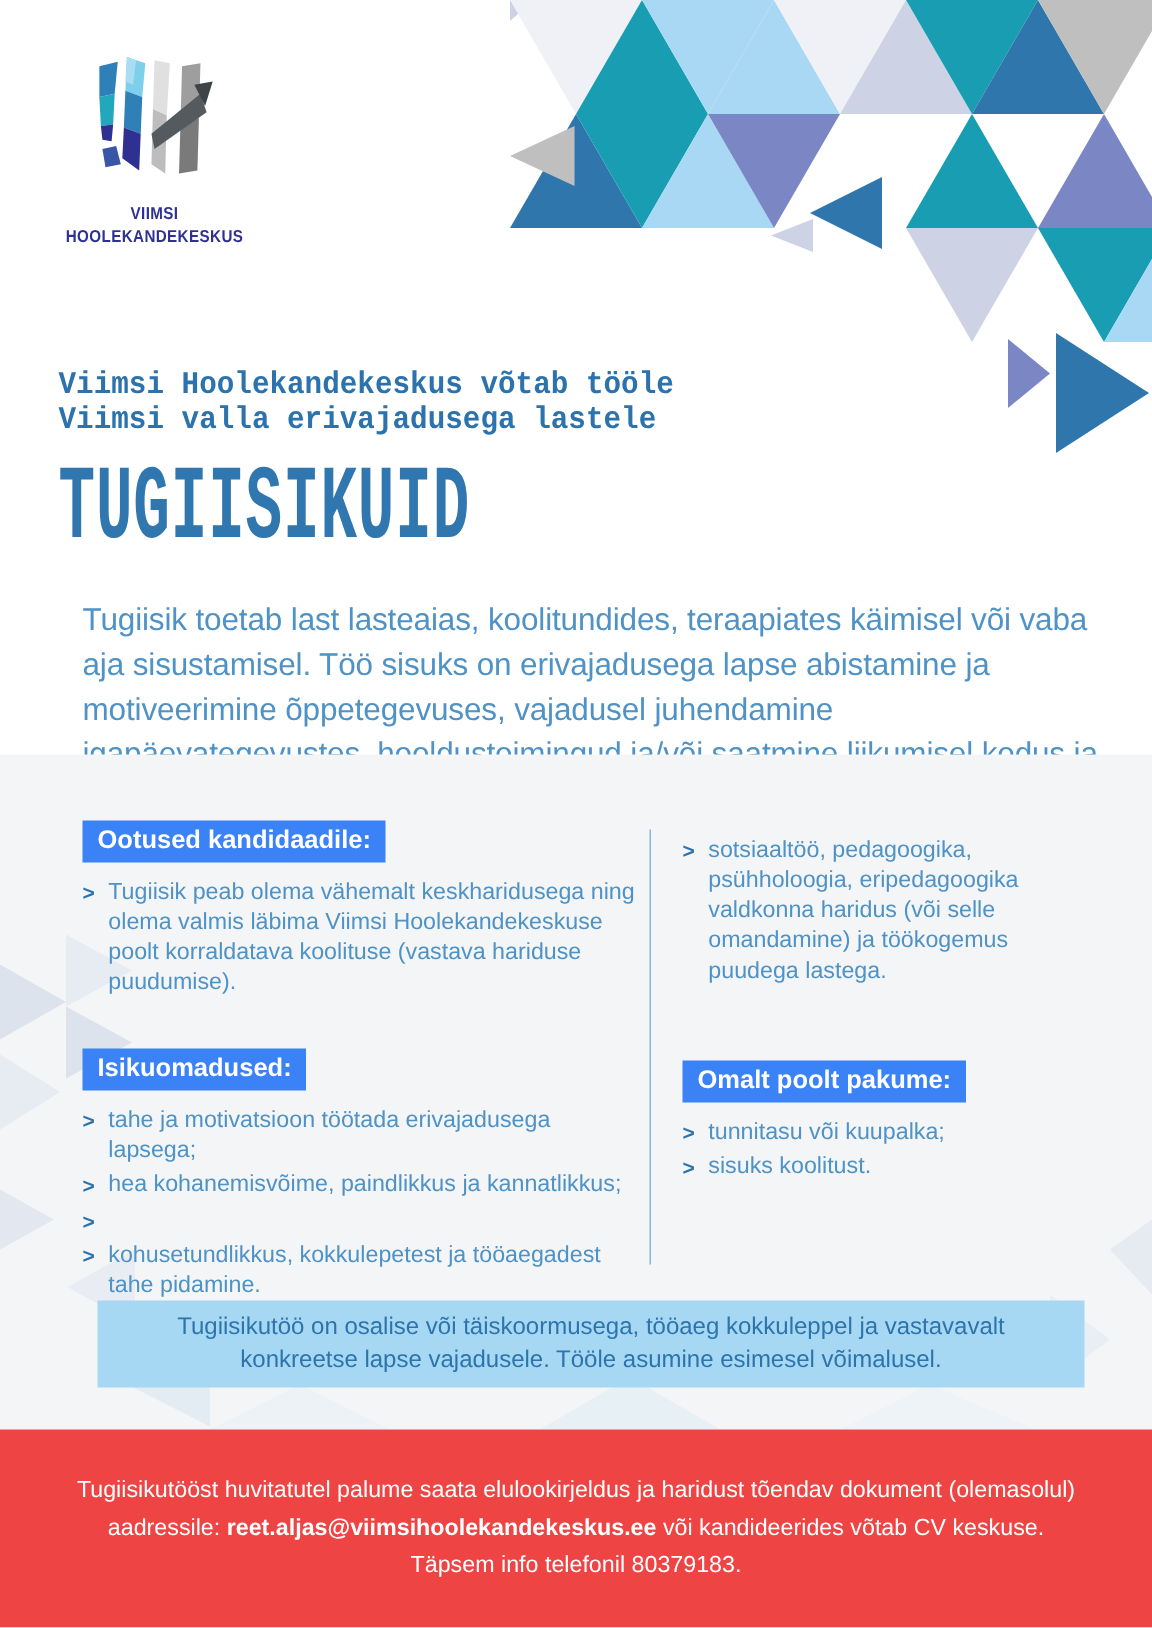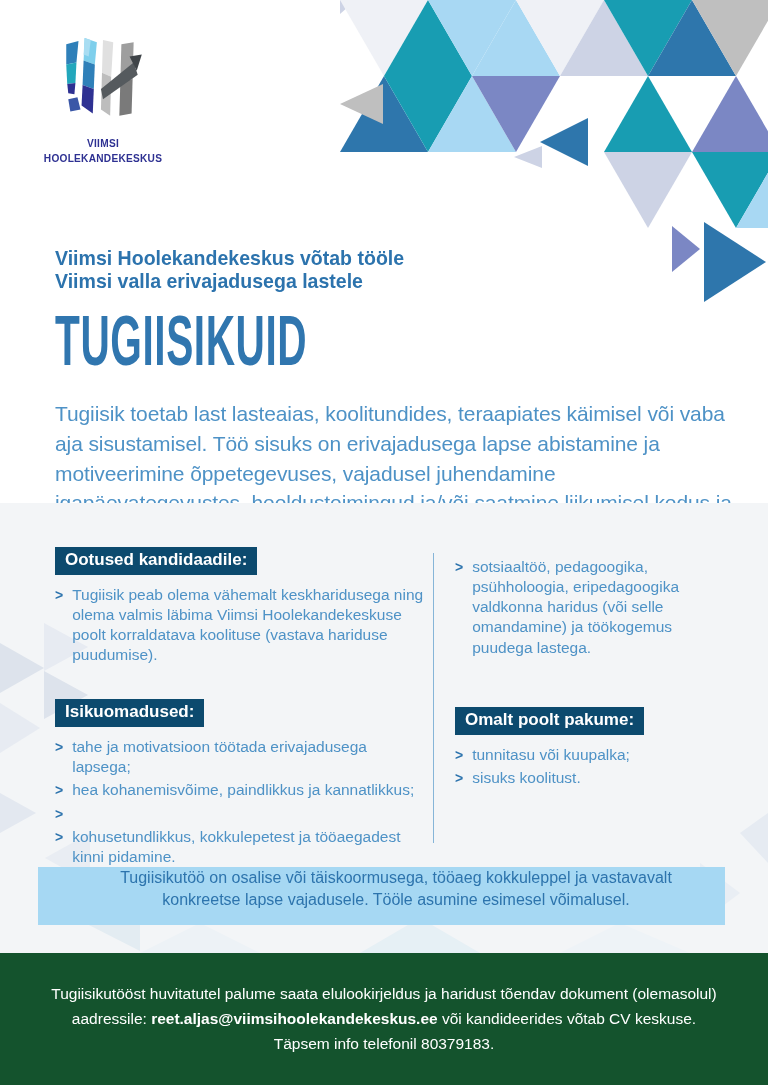--- a/index.html
+++ b/index.html
@@ -12,21 +12,21 @@
   
   #mosaic{position:absolute;top:0;right:0;left:0;height:312px;pointer-events:none;}
   
   .logo-mark{left:58px;top:36px;width:90px;height:96px;}
   .logo-text{
     left:28px;top:136px;width:150px;text-align:center;
     color:#2e3192;font-weight:bold;font-size:11.5px;line-height:1.3;
     transform:scaleX(.88);transform-origin:center;letter-spacing:.3px;
   }
   
-  .head-block{left:55px;top:246px;width:600px;}
+  .head-block{left:39px;top:246px;width:600px;font-family:Liberation Mono, monospace;}
   .subline{
     color:#2c73ad;font-weight:bold;font-size:21px;line-height:1.1;
     transform:scaleX(.93);transform-origin:left;white-space:nowrap;
   }
   .big-title{
     margin-top:16px;color:#3076af;font-weight:bold;font-size:70px;
     line-height:.95;white-space:nowrap;display:inline-block;
     transform:scaleX(.58);transform-origin:left;letter-spacing:1px;
   }
   
@@ -37,44 +37,44 @@
   
   .section-gray{left:0;top:503px;width:768px;height:450px;background:#f3f5f7;}
   #watermarks{position:absolute;inset:0;pointer-events:none;}
   .divider{left:433px;top:50px;height:290px;width:0;border-left:1px solid #86b5d8;}
   .block{position:absolute;}
   .blk-expect{left:55px;top:44px;width:374px;}
   .blk-traits{left:55px;top:196px;width:374px;}
   .blk-benefit{left:455px;top:44px;width:252px;}
   .blk-offer{left:455px;top:194px;width:252px;margin-top:10px;}
   .bar{
-    display:inline-block;background:#0c4a6e;color:#ffffff;
+    display:inline-block;background:#3b82f6;color:#ffffff;
     font-weight:bold;font-size:17px;padding:3px 10px 5px 10px;
   }
   ul.bullets{list-style:none;margin:10px 0 0 0;padding:0;}
   ul.bullets li{
     display:flex;align-items:flex-start;margin:0 0 3px 0;
     color:#4e92c6;font-size:15.5px;line-height:1.3;
   }
   ul.bullets li .marker{
     color:#2c73ad;font-weight:bold;margin-right:9px;flex:0 0 auto;
     font-size:14px;line-height:1.45;
   }
   
   .banner{
-    left:38px;top:364px;width:658px;height:58px;background:#a6d8f3;
-    display:flex;align-items:flex-start;justify-content:center;padding-left:29px;
+    left:65px;top:364px;width:658px;height:58px;background:#a6d8f3;
+    display:flex;align-items:center;justify-content:center;
   }
   .banner-text{
     color:#2d74ad;font-size:16px;line-height:1.4;text-align:center;
     padding:0 26px;
   }
   
   .footer{
-    left:0;top:953px;width:768px;height:132px;background:#14532d;
+    left:0;top:953px;width:768px;height:132px;background:#ef4444;
     box-sizing:border-box;padding-top:29px;
     color:#ffffff;text-align:center;font-size:15.5px;line-height:1.6;
   }
   .footer .email{font-weight:bold;}
 </style>
 </head>
 <body>
 
 <svg id="mosaic" viewBox="0 0 768 312" xmlns="http://www.w3.org/2000/svg">
   <polygon points="340,0 356,0 340,14" fill="#cdd3e5"></polygon>
@@ -180,21 +180,21 @@
       </li>
       <li>
         <span class="marker">&gt;</span>
         <span>hea kohanemisvõime, paindlikkus ja kannatlikkus;</span>
       </li>
       <li>
         <span class="marker">&gt;</span>
       </li>
       <li>
         <span class="marker">&gt;</span>
-        <span>kohusetundlikkus, kokkulepetest ja tööaegadest kinni pidamine.</span>
+        <span>kohusetundlikkus, kokkulepetest ja tööaegadest tahe pidamine.</span>
       </li>
     </ul>
   </div>
 
   <div class="block blk-offer">
     <span class="bar">Omalt poolt pakume:</span>
     <ul class="bullets">
       <li>
         <span class="marker">&gt;</span>
         <span>tunnitasu või kuupalka;</span>

